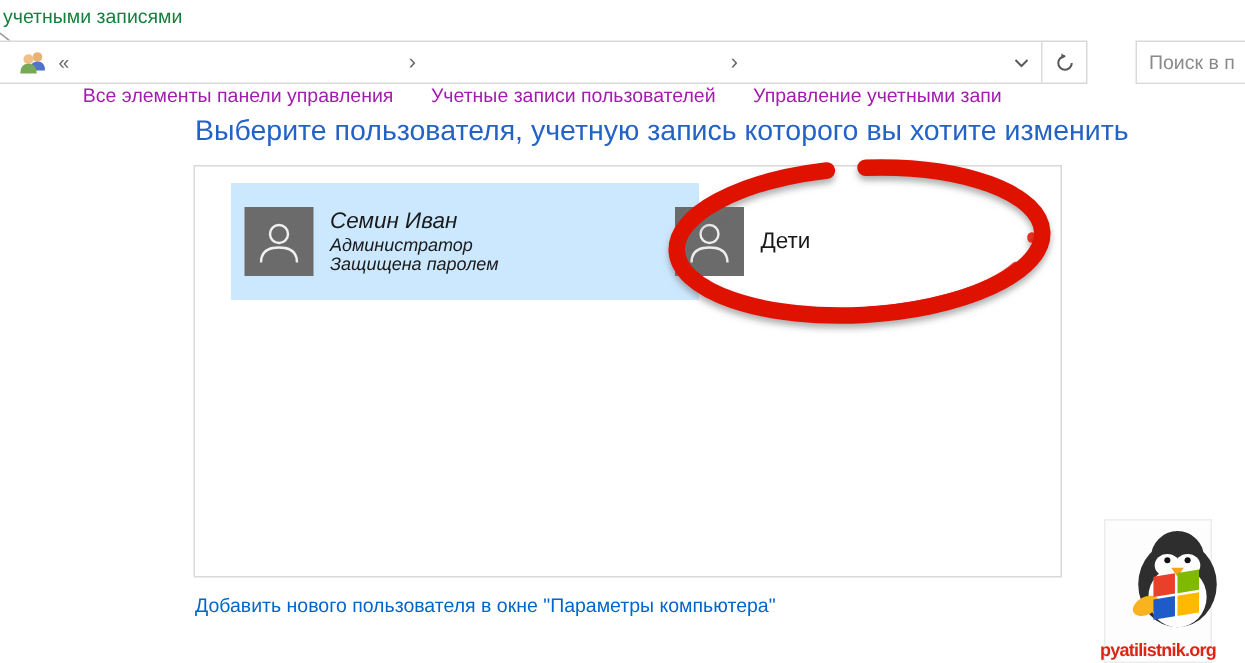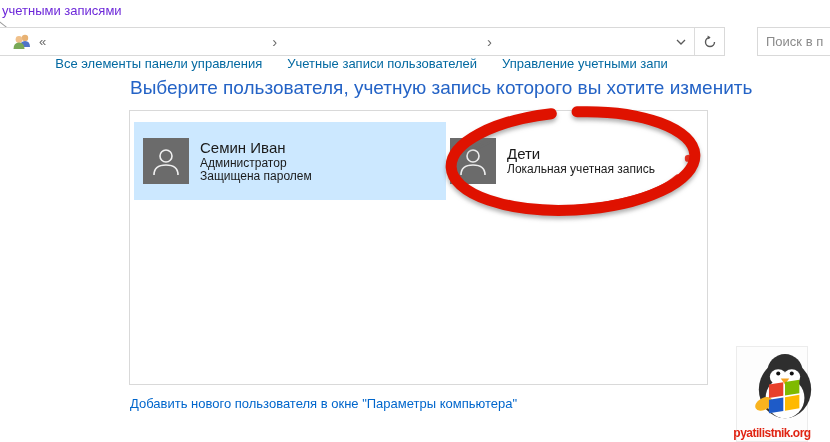--- a/index.html
+++ b/index.html
@@ -8,42 +8,42 @@
     position:relative;
     font-family:"Liberation Sans", sans-serif;
     background:#ffffff;
     overflow:hidden;
     color:#1a1a1a;
   }
 
   
   .window-title{
     position:absolute; left:2px; top:3px;
-    font-size:13px; color:#6d28d9; white-space:nowrap;
+    font-size:13px; color:#15803d; white-space:nowrap;
   }
 
   
   .nav-stub{
     position:absolute; left:-4px; top:24px;
     width:14px; height:1px; background:#9a9a9a;
     transform:rotate(38deg);
   }
   .address-bar{
     position:absolute; left:-24px; top:27px;
     width:749px; height:29px;
     background:#fff; border:1px solid #d9d9d9;
     display:flex; align-items:center;
   }
   .addr-left-pad{ width:34px; }
   .app-icon{ width:22px; height:17px; margin-right:6px; flex:0 0 auto; }
   .collapse-chevrons{
     font-size:13px; color:#6b6b6b; margin-right:7px; cursor:default;
   }
   .crumbs{ display:flex; align-items:center; white-space:nowrap; overflow:hidden; flex:1; }
-  .crumb{ font-size:13px; color:#0369a1; padding:0 2px; cursor:default;margin-top:44px; }
+  .crumb{ font-size:13px; color:#a21caf; padding:0 2px; cursor:default;margin-top:44px; }
   .crumb-sep{ font-size:15px; color:#6b6b6b; padding:0 8px; line-height:1; }
   .addr-dropdown{
     width:26px; height:27px; display:flex; align-items:center; justify-content:center;
     flex:0 0 auto;
   }
   .addr-refresh{
     width:30px; height:27px; border-left:1px solid #dcdcdc;
     display:flex; align-items:center; justify-content:center; flex:0 0 auto;
   }
   .search-box{
@@ -66,21 +66,21 @@
   }
   .content-box{
     position:absolute; left:129px; top:110px;
     width:579px; height:275px;
     background:#fff; border:1px solid #d9d9d9;
   }
   .tile{
     position:absolute; top:11px; height:78px;
     display:flex; align-items:center; cursor:pointer;
   }
-  .tile-1{ left:4px;  width:312px; background:#cce8ff; padding-left:9px; }
+  .tile-1{ left:24px;  width:312px; background:#cce8ff; padding-left:9px;font-style:italic; }
   .tile-2{ left:312px; width:272px; background:transparent; padding-left:8px; }
   .avatar{
     width:46px; height:46px; background:#6b6b6b; flex:0 0 auto;
     display:flex; align-items:center; justify-content:center;
   }
   .tile-text{ margin-left:11px; }
   .acct-name{ font-size:15px; color:#1a1a1a; line-height:18px; }
   .acct-line{ font-size:12px; color:#1a1a1a; line-height:13.5px; white-space:nowrap; }
 
   .add-link{
@@ -169,21 +169,20 @@
 
   <div class="tile tile-2">
     <div class="avatar">
       <svg width="30" height="32" viewBox="0 0 30 32">
         <circle cx="15" cy="11" r="6" fill="none" stroke="#ededed" stroke-width="1.6"></circle>
         <path d="M3 30 q0-10 12-10 q12 0 12 10" fill="none" stroke="#ededed" stroke-width="1.6"></path>
       </svg>
     </div>
     <div class="tile-text">
       <div class="acct-name">Дети</div>
-      <div class="acct-line">Локальная учетная запись</div>
     </div>
   </div>
 
 </div>
 
 <svg class="red-marker" viewBox="0 0 266 130">
   <ellipse cx="132" cy="63" rx="122" ry="49" fill="none" stroke="#df1200" stroke-width="11" stroke-linecap="round" stroke-dasharray="402 26 600" transform="rotate(-3 132 63)"></ellipse>
   <ellipse cx="130" cy="66" rx="117" ry="44" fill="none" stroke="#df1200" stroke-width="6" stroke-linecap="round" opacity="0.85" stroke-dasharray="1 22 225 600" transform="rotate(-3 130 66)"></ellipse>
 </svg>
 

